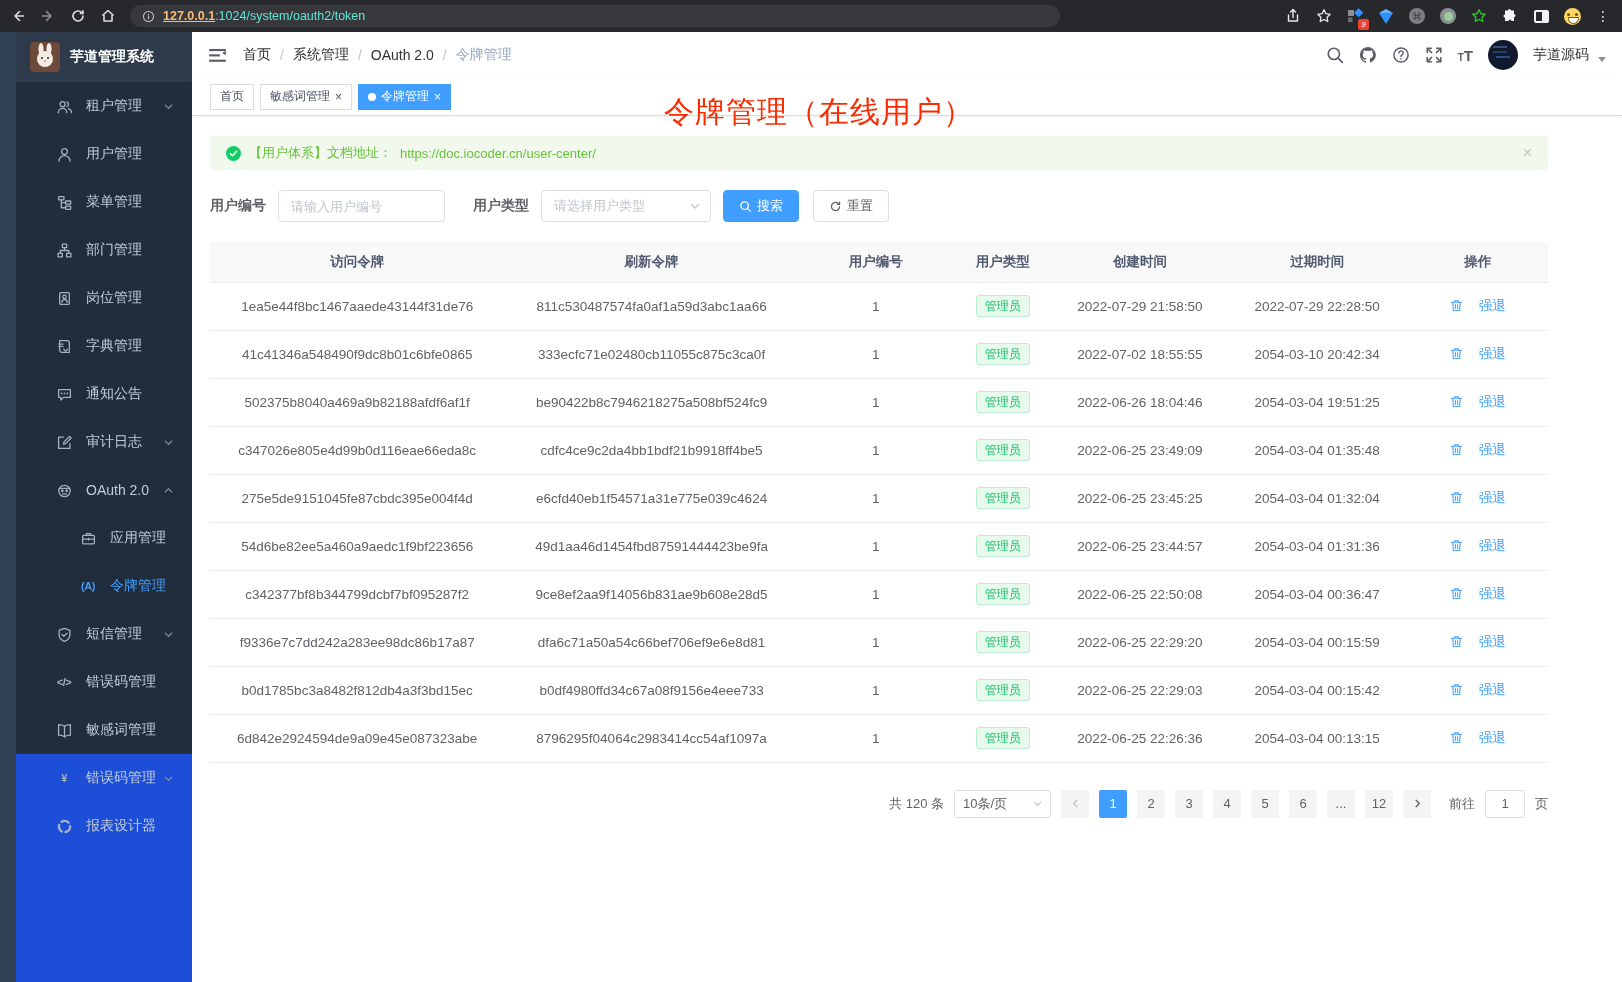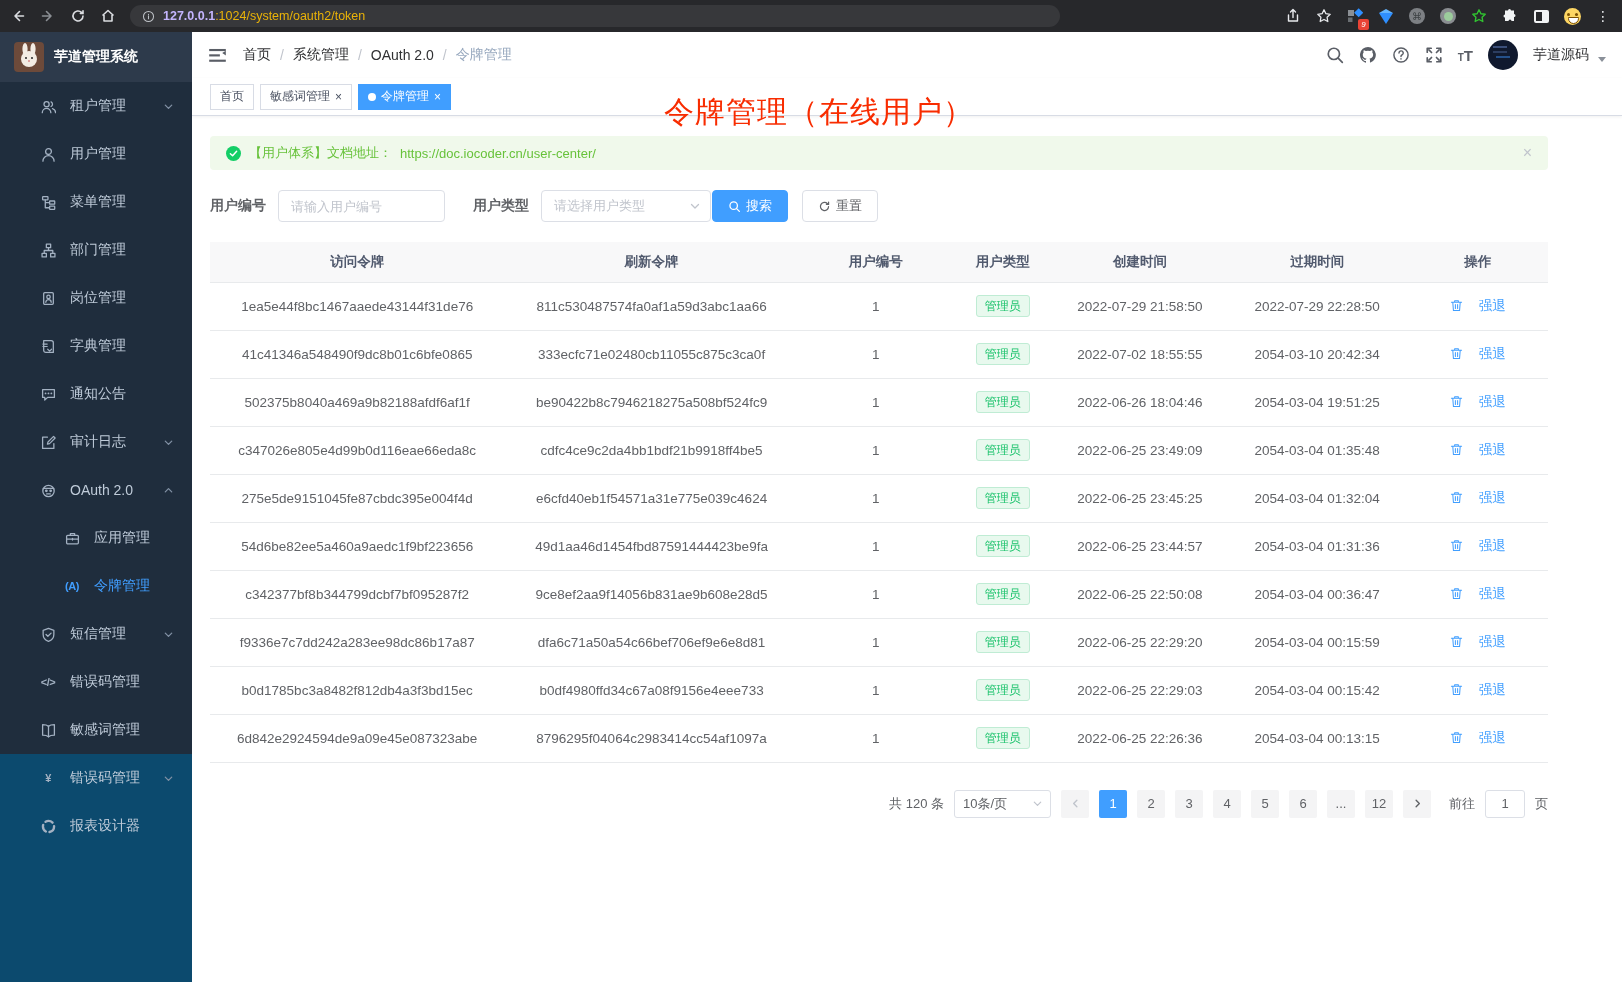--- a/index.html
+++ b/index.html
@@ -7,22 +7,22 @@
     font-family:"Liberation Sans","DejaVu Sans",sans-serif; background:#fff; }
 
   
   .browser-bar{height:32px;background:#27282b;display:flex;align-items:center;padding:0 10px;gap:14px;}
   .bnav{color:#dadce0;font-size:15px;display:flex;align-items:center;cursor:pointer;}
   .bnav svg{width:16px;height:16px;}
   .bnav.dim{color:#8b8f94;}
   .url-pill{flex:1;height:22px;background:#37383b;border-radius:11px;display:flex;align-items:center;
     padding:0 12px;gap:8px;color:#e8eaed;font-size:12.5px;max-width:930px;}
   .url-pill .info-ic{color:#bdc1c6;display:flex;}
-  .url-host{color:#c4b5fd;}
-  .url-rest{color:#eab308;}
+  .url-host{color:#fdba74;text-decoration:underline;}
+  .url-rest{color:#5eead4;}
   .b-right{display:flex;align-items:center;gap:13px;margin-left:auto;}
   .ext{width:18px;height:18px;display:flex;align-items:center;justify-content:center;position:relative;color:#e8eaed;}
   .ext svg{width:16px;height:16px;}
   .badge9{position:absolute;right:-5px;bottom:-5px;background:#ea4335;color:#fff;font-size:8px;
     min-width:11px;height:11px;border-radius:2px;display:flex;align-items:center;justify-content:center;padding:0 1px;}
   .gem{width:0;height:0;border-left:7px solid transparent;border-right:7px solid transparent;border-top:11px solid #2f8fff;position:relative;top:2px;}
   .gem:before{content:"";position:absolute;left:-7px;top:-15px;border-left:7px solid transparent;border-right:7px solid transparent;border-bottom:4px solid #64b5ff;}
   .circle-ic{width:16px;height:16px;border-radius:50%;background:#7d8084;display:flex;align-items:center;justify-content:center;color:#3c4043;font-size:10px;}
   .ring-ic{width:16px;height:16px;border-radius:50%;background:#8a8d91;display:flex;align-items:center;justify-content:center;}
   .ring-ic i{width:9px;height:9px;border-radius:50%;background:#9ccc9c;}
@@ -30,25 +30,25 @@
   .panel-ic:after{content:"";position:absolute;right:0;top:0;bottom:0;width:5px;background:#f1f3f4;}
   .emoji-ic{width:17px;height:17px;border-radius:50%;background:#fdd663;position:relative;}
   .emoji-ic:before{content:"";position:absolute;left:3px;top:5px;width:3px;height:3px;border-radius:50%;background:#7a4f01;box-shadow:8px 0 0 #7a4f01;}
   .emoji-ic:after{content:"";position:absolute;left:4px;top:9px;width:9px;height:5px;border-radius:0 0 9px 9px;background:#fff;border:1px solid #7a4f01;}
   .dots-v{color:#e8eaed;font-size:14px;letter-spacing:0;}
 
   
   .app{display:flex;height:950px;}
 
   
-  .sidebar{width:192px;background:#304156;display:flex;flex-direction:column;flex-shrink:0;}
+  .sidebar{width:192px;background:#304156;display:flex;flex-direction:column;flex-shrink:0;padding-left:16px;}
   .logo-row{height:50px;background:#2d3a4b;display:flex;align-items:center;padding:0 14px;gap:10px;flex-shrink:0;}
   .logo-img{width:30px;height:30px;border-radius:4px;overflow:hidden;flex-shrink:0;}
   .logo-title{color:#fff;font-size:14px;font-weight:bold;white-space:nowrap;}
-  .side-menu{flex:1;background:#0c4a6e;overflow:hidden;}
+  .side-menu{flex:1;background:#1d4ed8;overflow:hidden;}
   .menu-dark{background:#1f2d3d;}
   .menu-item{height:48px;display:flex;align-items:center;padding:0 20px 0 40px;color:#bfcbd9;font-size:14px;cursor:pointer;position:relative;}
   .menu-item .mi-icon{width:16px;margin-right:14px;display:flex;align-items:center;justify-content:center;color:#a3b1c2;font-size:14px;flex-shrink:0;}
   .menu-item .mi-icon.txt{font-size:11px;font-weight:bold;letter-spacing:-.5px;}
   .menu-item .mi-icon svg{width:15px;height:15px;}
   .menu-item.child{padding-left:64px;}
   .menu-item.active,.menu-item.active .mi-icon{color:#409eff;}
   .mi-chevron{position:absolute;right:18px;color:#8291a5;display:flex;}
   .mi-chevron svg{width:11px;height:11px;}
   .mi-chevron.up svg{transform:rotate(180deg);}
@@ -87,21 +87,21 @@
   .alert{height:34px;background:#f0f9eb;border-radius:4px;display:flex;align-items:center;padding:0 16px;color:#67c23a;font-size:13px;gap:8px;}
   .alert .chk{width:15px;height:15px;border-radius:50%;background:#13ce66;display:flex;align-items:center;justify-content:center;flex-shrink:0;}
   .alert .chk svg{width:9px;height:9px;}
   .alert a{color:#67c23a;text-decoration:none;}
   .alert-close{margin-left:auto;color:#c0c4cc;font-size:16px;cursor:pointer;}
 
   .filter-row{margin-top:20px;display:flex;align-items:center;}
   .f-label{font-weight:bold;color:#606266;font-size:14px;margin-right:12px;}
   .f-input{width:167px;height:32px;border:1px solid #dcdfe6;border-radius:4px;padding:0 12px;font-size:13px;color:#606266;outline:none;margin-right:28px;font-family:inherit;}
   .f-input::placeholder{color:#c0c4cc;}
-  .f-select{width:170px;height:32px;border:1px solid #dcdfe6;border-radius:4px;padding:0 26px 0 12px;font-size:13px;display:flex;align-items:center;color:#c0c4cc;position:relative;margin-right:1px;cursor:pointer;}
+  .f-select{width:170px;height:32px;border:1px solid #dcdfe6;border-radius:4px;padding:0 26px 0 12px;font-size:13px;display:flex;align-items:center;color:#c0c4cc;position:relative;margin-right:12px;cursor:pointer;}
   .f-select .sel-chev{position:absolute;right:9px;color:#c0c4cc;display:flex;}
   .f-select svg{width:12px;height:12px;}
   .btn{height:32px;border-radius:4px;font-size:13px;display:inline-flex;align-items:center;gap:5px;padding:0 15px;cursor:pointer;border:1px solid #dcdfe6;background:#fff;color:#606266;}
   .btn svg{width:13px;height:13px;}
   .btn.primary{background:#409eff;border-color:#409eff;color:#fff;margin-right:14px;}
 
   
   table{width:100%;border-collapse:collapse;margin-top:20px;table-layout:fixed;}
   thead th{background:#f8f8f9;color:#515a6e;font-size:13.5px;font-weight:bold;height:40px;text-align:center;border-bottom:1px solid #e8eaec;}
   tbody td{height:48px;text-align:center;font-size:13.5px;color:#606266;border-bottom:1px solid #e8eaec;white-space:nowrap;overflow:hidden;}

